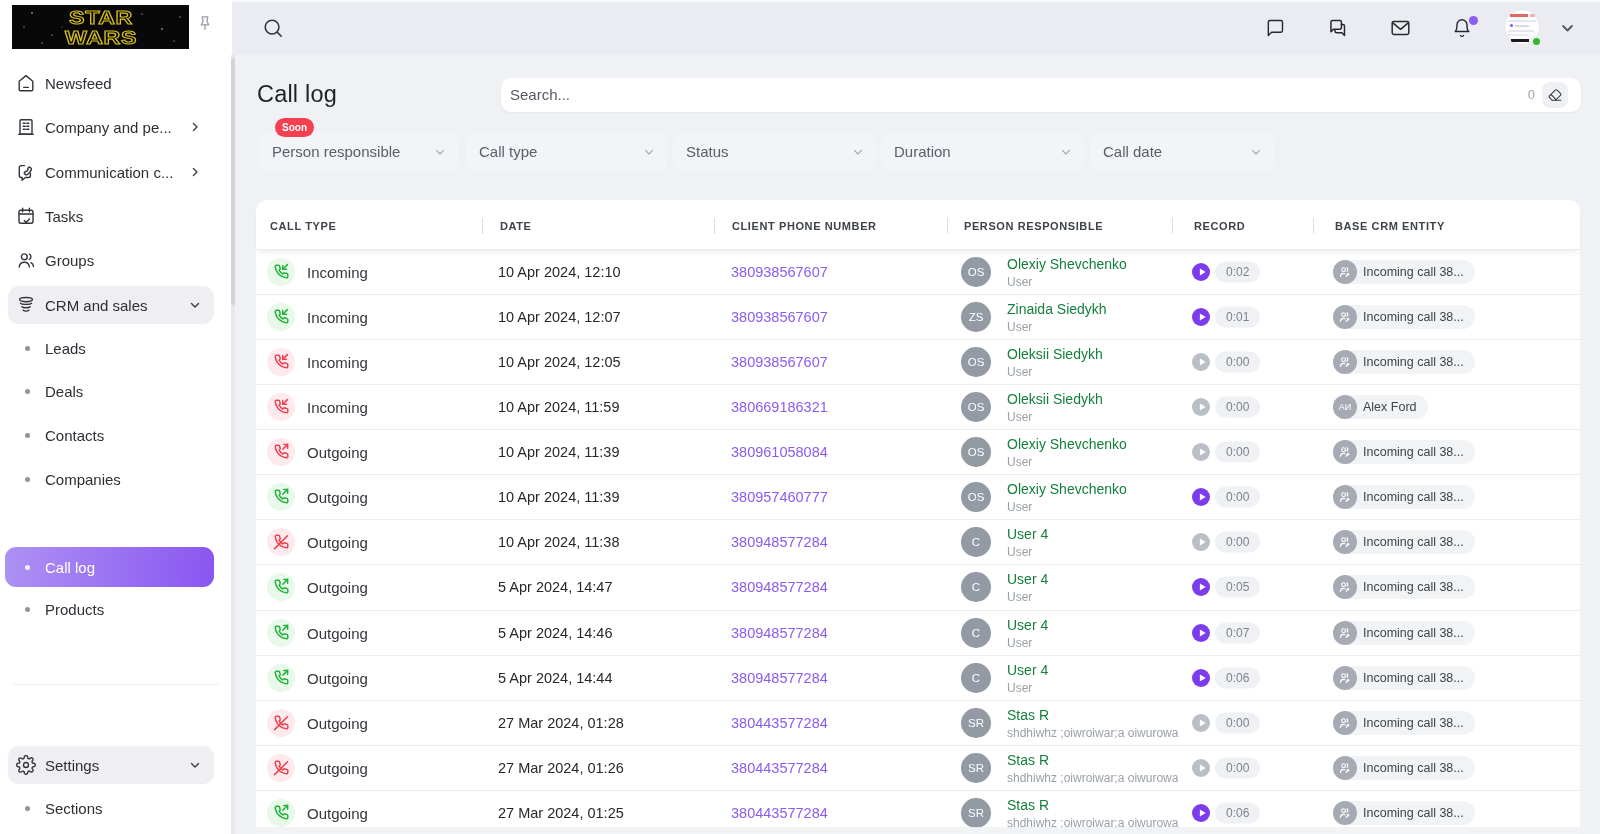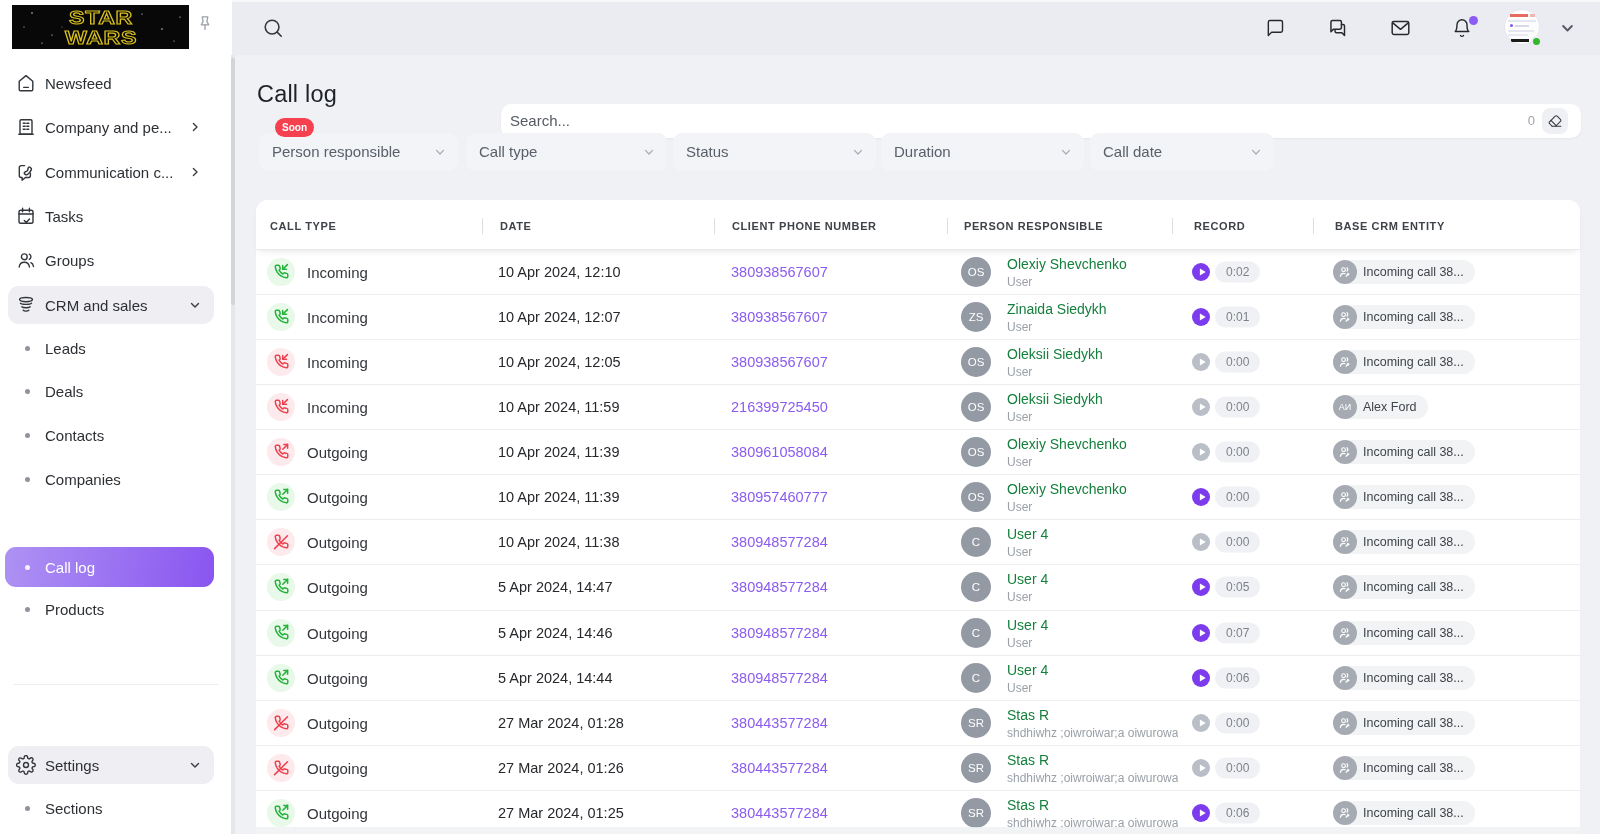--- a/index.html
+++ b/index.html
@@ -27,21 +27,21 @@
 .topbar { position:absolute; left:232px; top:0; width:1368px; height:55px; background:#ebecf1; }
 .topstrip { position:absolute; left:232px; top:0; width:1368px; height:2px; background:#f7f8fa; z-index:3; }
 .tico { position:absolute; top:50%; transform:translateY(-50%); }
 .avatar { position:absolute; left:1272px; top:9px; width:36px; height:36px; border-radius:50%; background:#fdfdfe; overflow:hidden; box-shadow:0 0 0 1px #e3e4ea inset; }
 .gdot { position:absolute; left:1299px; top:36px; width:11px; height:11px; border-radius:50%; background:#35b52c; border:2px solid #ebecf1; }
 
 
 .content { position:absolute; left:232px; top:55px; width:1368px; height:779px; background:#f0f1f5; }
 .title { position:absolute; left:25px; top:26px; font-size:23.5px; font-weight:500; color:#1e2126; letter-spacing:.2px; }
 .searchbar { position:absolute; left:269px; top:23px; width:1080px; height:34px; background:#fff; border-radius:10px;
-  box-shadow:0 1px 2px rgba(30,33,40,.05);margin-top:26px; }
+  box-shadow:0 1px 2px rgba(30,33,40,.05); }
 .searchbar .ph { position:absolute; left:9px; top:8px; font-size:15px; color:#555a63; }
 .searchbar .cnt { position:absolute; right:46px; top:9px; font-size:13px; color:#a0a5ae; }
 .searchbar .erase { position:absolute; right:13px; top:4px; width:26px; height:26px; border-radius:8px; background:#eff0f4; }
 .soon { position:absolute; left:43px; top:63px; height:19px; padding:0 7px; background:#f5414f; color:#fff;
   font-size:10px; font-weight:700; border-radius:10px; line-height:19px; z-index:2; }
 .filterrow { position:absolute; left:0; top:78px; width:1368px; height:38px; }
 .filter { position:absolute; top:0; height:38px; background:#f3f4f8; border-radius:9px; font-size:15px;
   color:#596069; line-height:38px; padding-left:13px; }
 .fchev { position:absolute; right:12px; top:13px; }
 
@@ -270,21 +270,21 @@
 <div class="row">
   <span class="cic" style="background:#fdeaec">
             <svg width="18" height="18" viewBox="0 0 18 18" fill="none" stroke="#ee4150" stroke-width="1.5" stroke-linecap="round" stroke-linejoin="round">
               <path d="M15.8 11.7v1.9a1.26 1.26 0 0 1-1.37 1.26 12.5 12.5 0 0 1-5.45-1.94 12.3 12.3 0 0 1-3.79-3.79A12.5 12.5 0 0 1 3.25 3.6 1.26 1.26 0 0 1 4.51 2.23h1.9a1.26 1.26 0 0 1 1.26 1.09c.08.6.23 1.2.44 1.77a1.26 1.26 0 0 1-.28 1.33l-.8.8a10.1 10.1 0 0 0 3.79 3.79l.8-.8a1.26 1.26 0 0 1 1.33-.28c.57.21 1.17.36 1.77.44a1.26 1.26 0 0 1 1.08 1.28z"></path>
               <polyline points="10.7 2.5 10.7 6.3 14.5 6.3"></polyline>
               <line x1="15.4" y1="1.6" x2="10.7" y2="6.3"></line>
             </svg>
           </span>
   <span class="clab">Incoming</span>
   <span class="cdate">10 Apr 2024, 11:59</span>
-  <span class="cphone">216399725450</span>
+  <span class="cphone">380669186321</span>
   <span class="pav">OS</span>
   <div class="pwrap">
             <div class="pname">Oleksii Siedykh</div>
             <div class="psub">User</div>
           </div>
   <span class="playg">
             <svg width="10" height="10" viewBox="0 0 10 10">
               <path d="M2.9 1.4v7.2L8.7 5z" fill="#fff"></path>
             </svg>
           </span>

